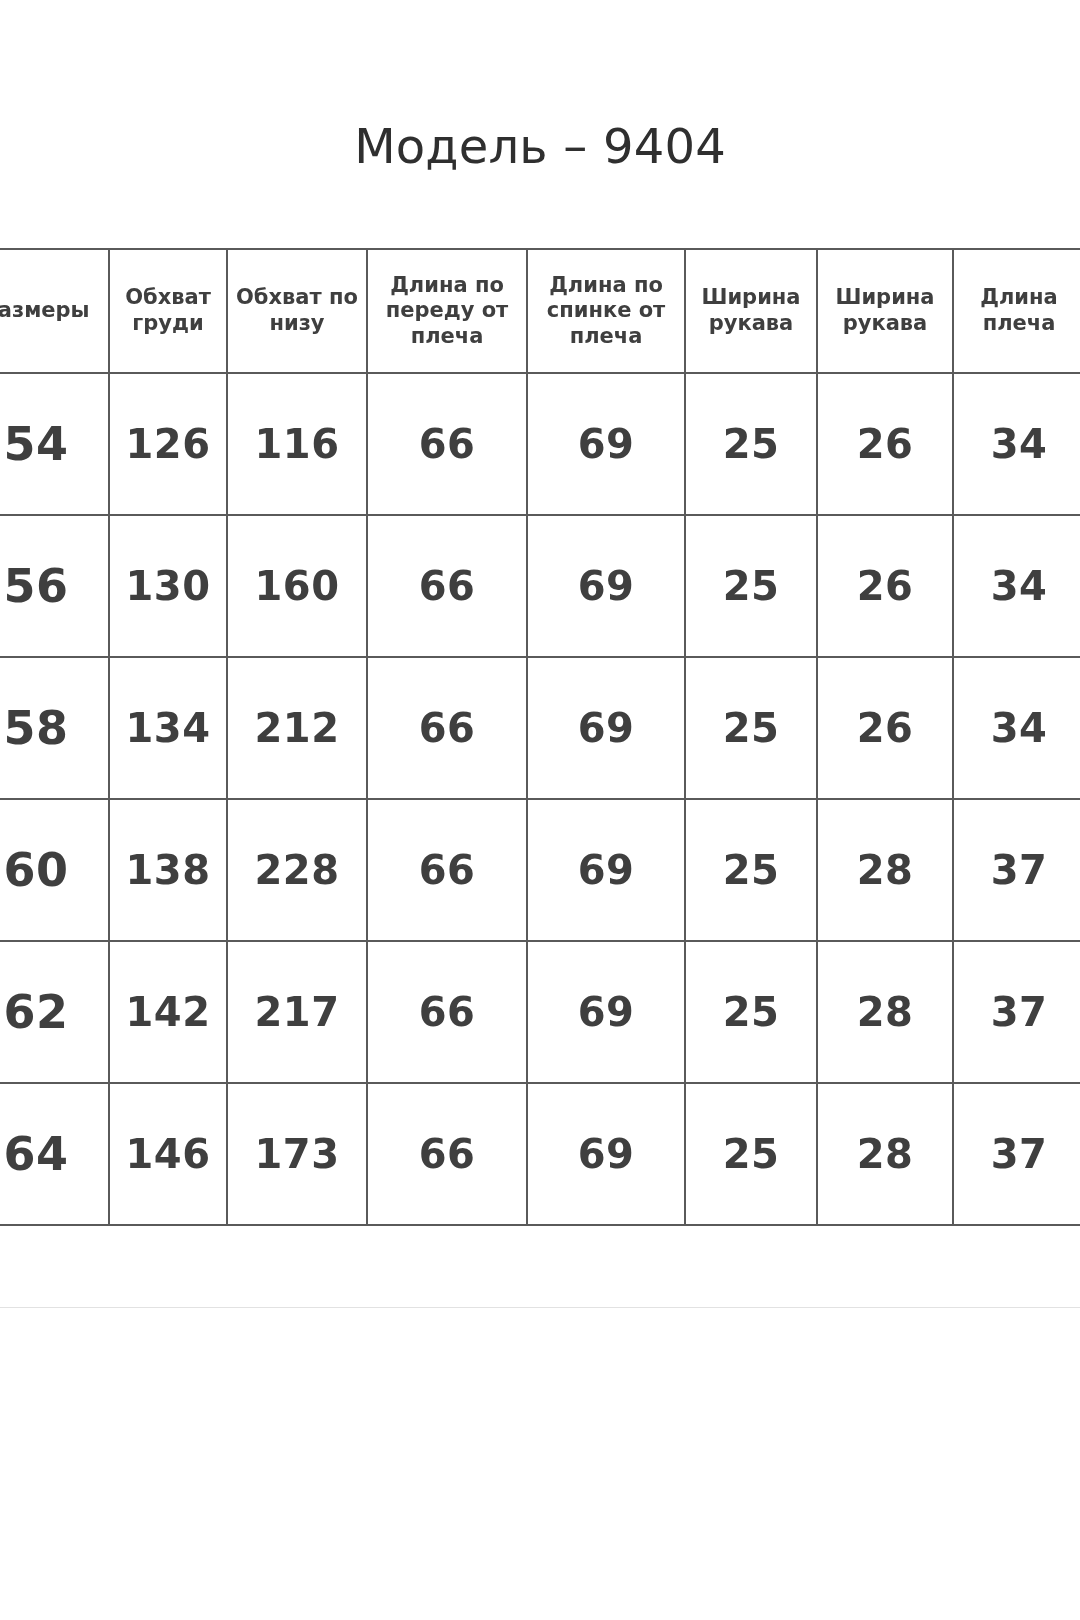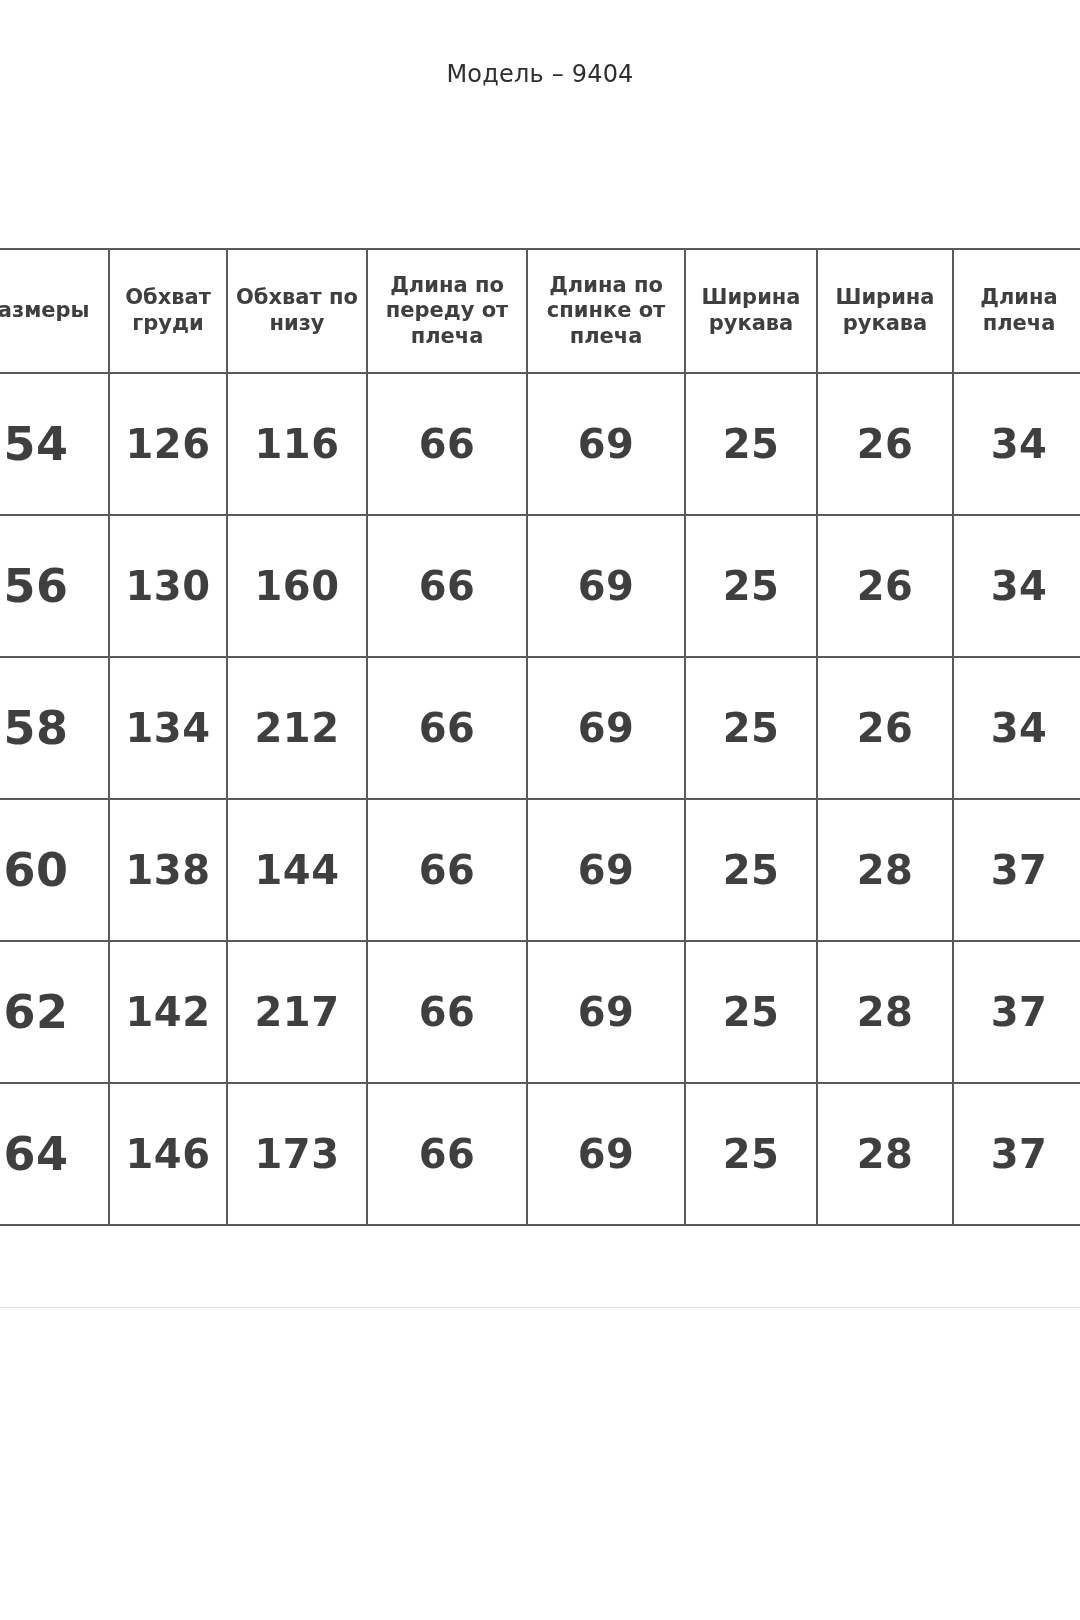--- a/index.html
+++ b/index.html
@@ -18,24 +18,24 @@
 
   .page {
     position: relative;
     width: 1080px;
     height: 1620px;
     box-sizing: border-box;
   }
 
   .title {
     text-align: center;
-    font-size: 24px;
+    font-size: 48px;
     font-weight: 400;
     color: #2f2f2f;
-    padding-top: 60px;
+    padding-top: 118px;
     letter-spacing: 0.2px;
     font-family: "DejaVu Sans", sans-serif;
   }
 
   .table-wrap {
     position: absolute;
     left: -38px;
     top: 248px;
     width: 1160px;
   }
@@ -165,21 +165,21 @@
           <td>212</td>
           <td>66</td>
           <td>69</td>
           <td>25</td>
           <td>26</td>
           <td>34</td>
         </tr>
         <tr>
           <td class="size-cell">60</td>
           <td>138</td>
-          <td>144</td>
+          <td>228</td>
           <td>66</td>
           <td>69</td>
           <td>25</td>
           <td>28</td>
           <td>37</td>
         </tr>
         <tr>
           <td class="size-cell">62</td>
           <td>142</td>
           <td>217</td>

